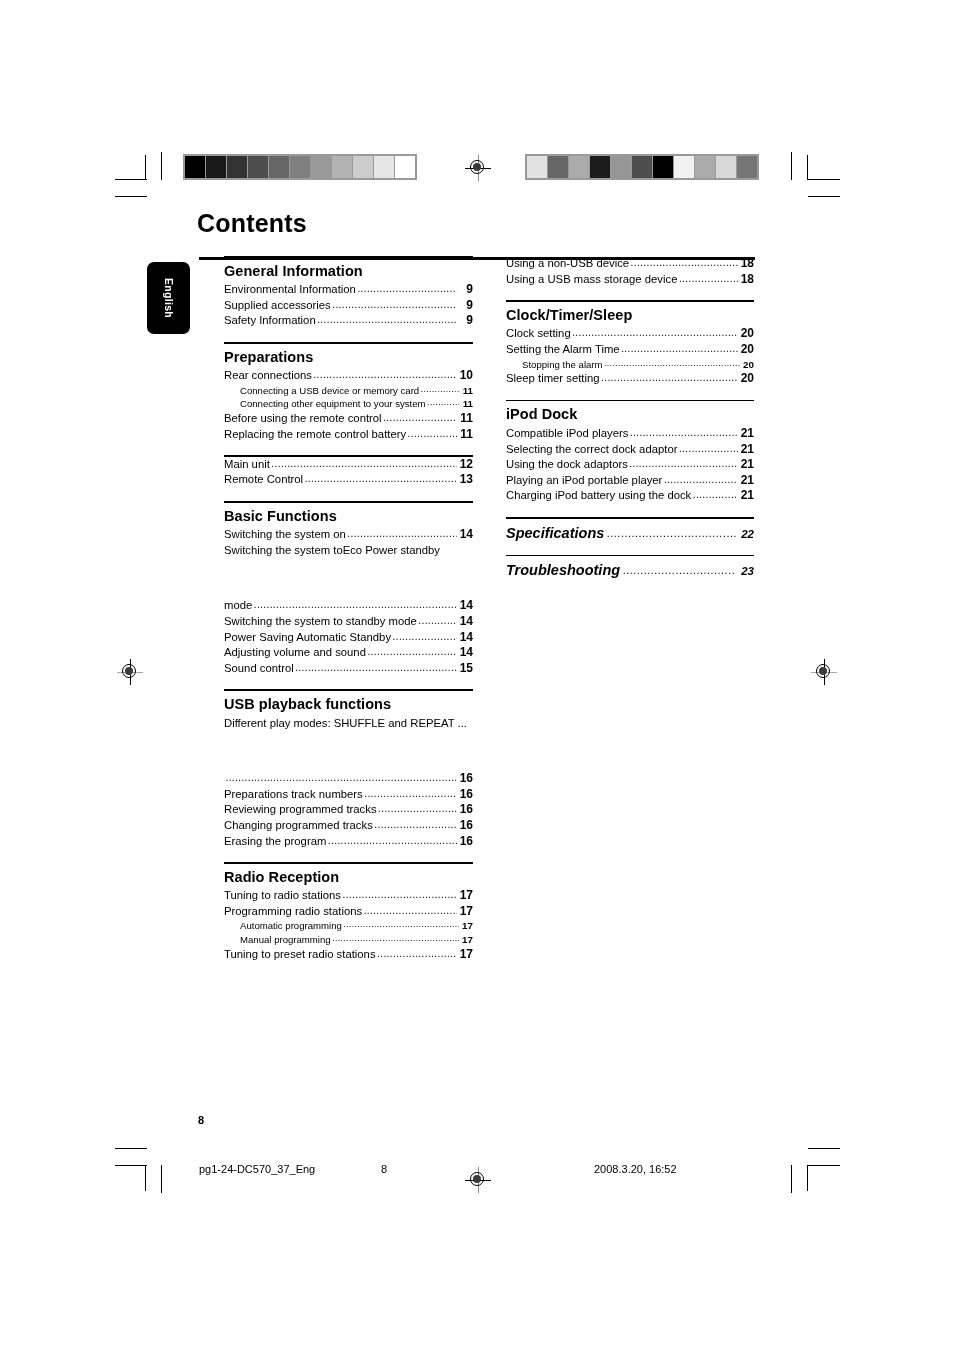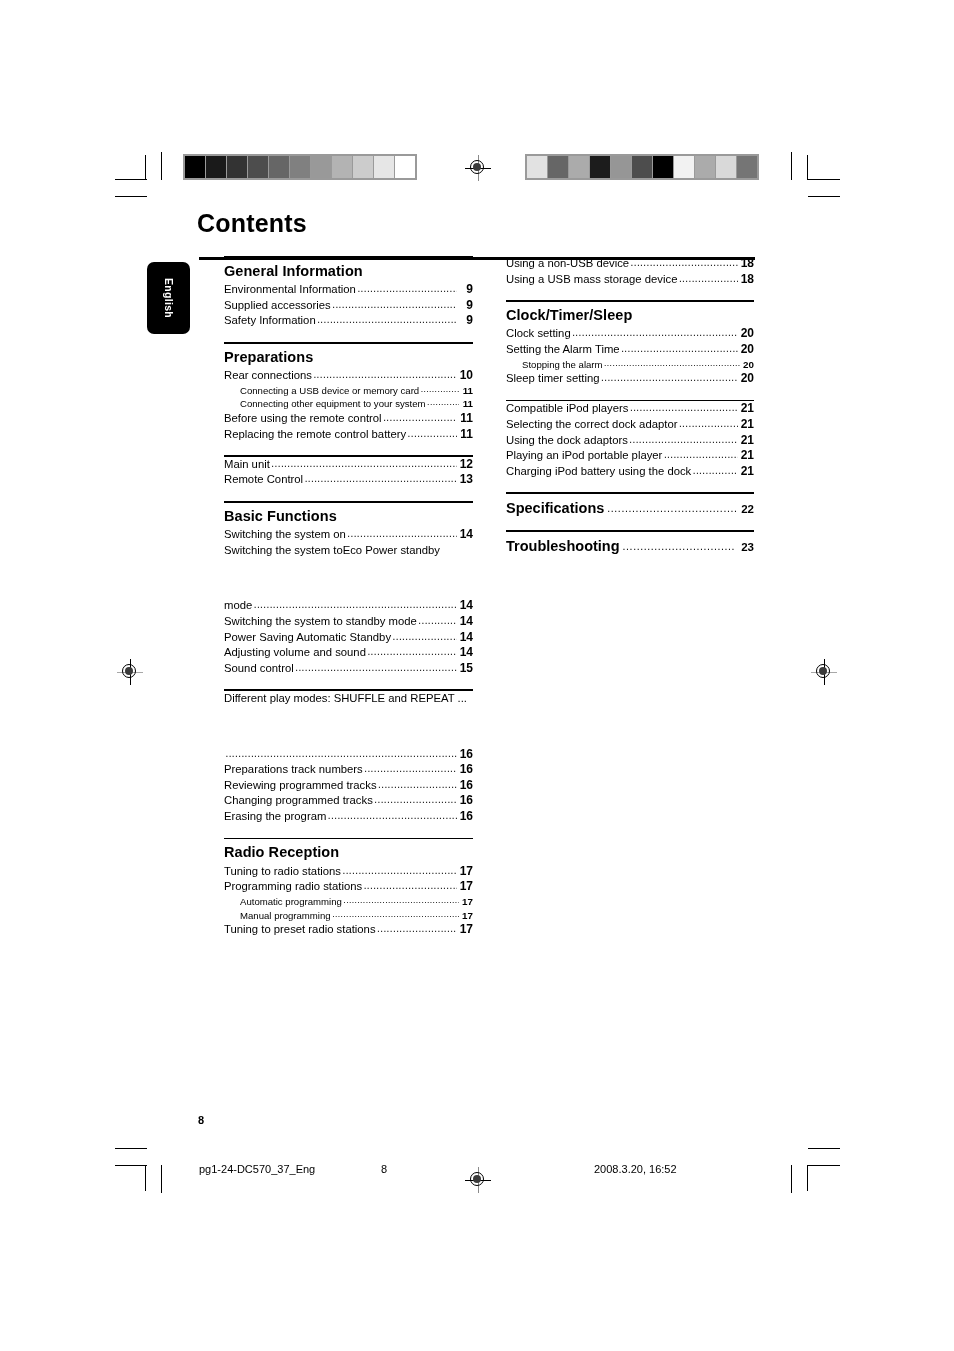--- a/index.html
+++ b/index.html
@@ -139,20 +139,21 @@
     padding-top: 6px;
     padding-bottom: 4px;
     letter-spacing: 0.05px;
   }
   
   .sec-head-row {
     display: flex;
     align-items: baseline;
     padding-top: 6px;
     padding-bottom: 4px;
+    font-style: italic;
   }
   .sec-head-row .sh-label {
     font-size: 14.5px;
     font-weight: bold;
     white-space: nowrap;
   }
   .sec-head-row .sh-dots {
     flex: 1 1 auto;
     overflow: hidden;
     white-space: nowrap;
@@ -428,20 +429,21 @@
       </div>
       <div class="entry">
         <span class="e-label">Sound control</span>
         <span class="e-dots">............................................................................................................................................................................................................................</span>
         <span class="e-page">15</span>
       </div>
     </div>
     <div class="sec-gap"></div>
     <div class="section">
       <div class="sec-rule"></div>
+      <div class="sec-head">USB playback functions</div>
       <div class="entry twoline">
         <span class="tl-first">Different play modes: SHUFFLE and REPEAT ...</span>
         <div class="tl-second">
           <span class="e-label"></span>
           <span class="e-dots">............................................................................................................................................................................................................................</span>
           <span class="e-page">16</span>
         </div>
       </div>
       <div class="entry">
         <span class="e-label">Preparations track numbers</span>
@@ -531,20 +533,21 @@
       </div>
       <div class="entry">
         <span class="e-label">Sleep timer setting</span>
         <span class="e-dots">............................................................................................................................................................................................................................</span>
         <span class="e-page">20</span>
       </div>
     </div>
     <div class="sec-gap"></div>
     <div class="section">
       <div class="sec-rule"></div>
+      <div class="sec-head">iPod Dock</div>
       <div class="entry">
         <span class="e-label">Compatible iPod players</span>
         <span class="e-dots">............................................................................................................................................................................................................................</span>
         <span class="e-page">21</span>
       </div>
       <div class="entry">
         <span class="e-label">Selecting the correct dock adaptor</span>
         <span class="e-dots">............................................................................................................................................................................................................................</span>
         <span class="e-page">21</span>
       </div>

